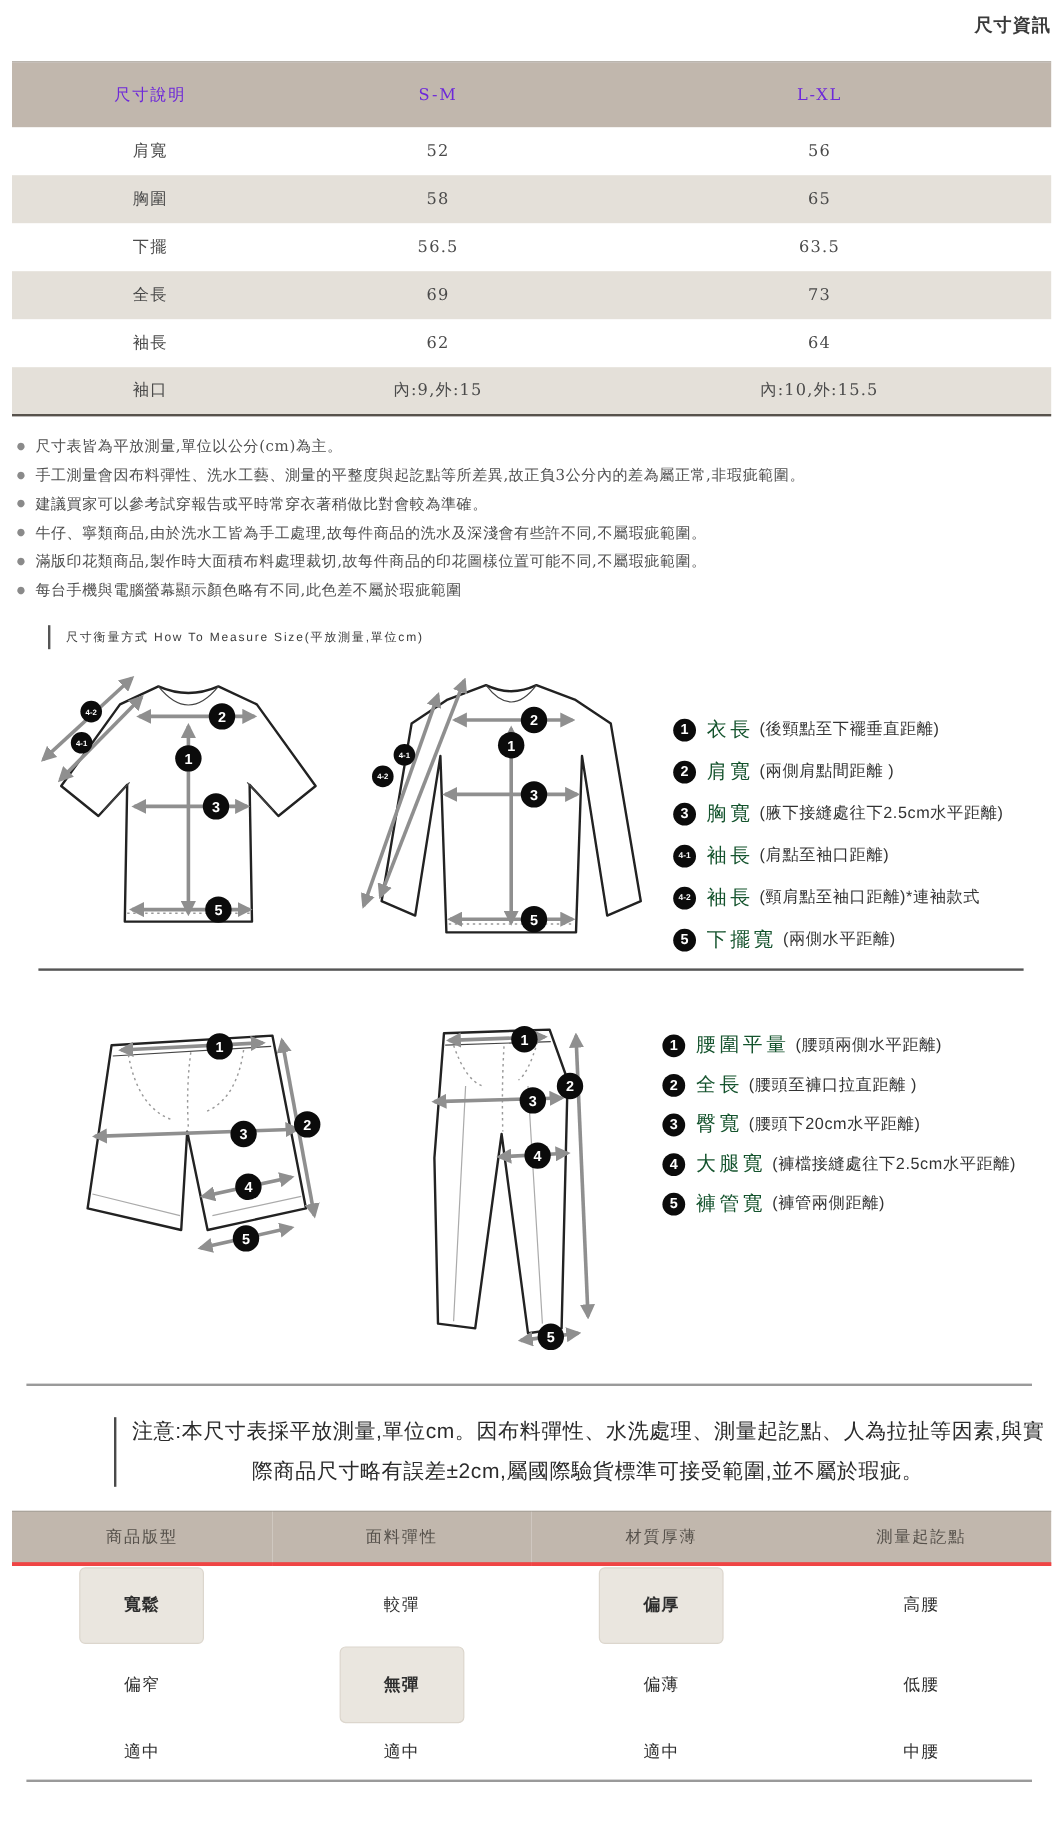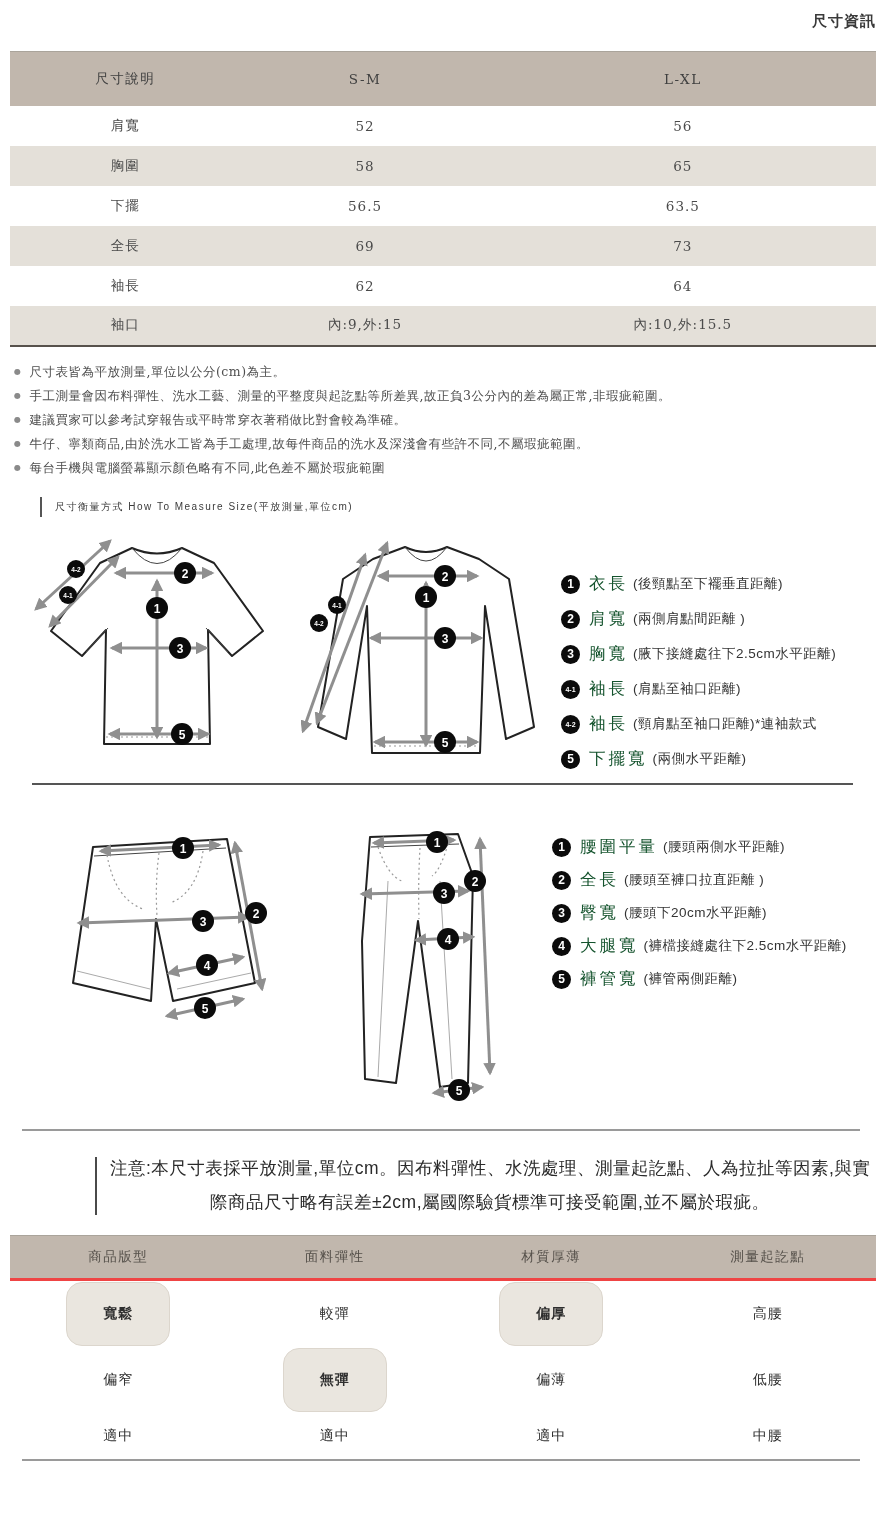--- a/index.html
+++ b/index.html
@@ -7,21 +7,21 @@
   body { width:886px; min-height:1519px; font-family:"Liberation Sans","DejaVu Sans",sans-serif; color:#333; overflow-x:hidden; }
   .wrap { padding:10px 10px 0 10px; }
 
   
   .page-title { font-size:15px; font-weight:700; color:#3a3a3a; letter-spacing:1px; margin:2px 0 0 2px;text-align:right; }
 
   
   table.size-table { width:100%; border-collapse:collapse; margin-top:20px;
     font-family:"DejaVu Serif","Liberation Serif",serif; border-bottom:2px solid #57524c; }
   table.size-table th { background:#c1b7ad; height:54px; font-weight:400; font-size:13.5px;
-    color:#404040; letter-spacing:1.5px; border-top:1px solid #aaa49b; }
+    color:#6d28d9; letter-spacing:1.5px; border-top:1px solid #aaa49b; }
   table.size-table td { height:40px; text-align:center; font-size:13.5px; color:#4a4a4a; letter-spacing:1px; }
   table.size-table tbody tr:nth-child(even) { background:#e4e0d9; }
   .col-label { width:26.6%; } .col-sm { width:28.8%; } .col-lxl { width:44.6%; }
 
   
   ul.notes { list-style:none; margin:13px 0 0 4px; padding:0; }
   ul.notes li { font-family:"DejaVu Serif","Liberation Serif",serif; font-size:12.5px; color:#4f4f4f;
     line-height:24px; letter-spacing:.5px; }
   ul.notes li .dot { color:#8a8a8a; font-size:8px; vertical-align:2px; margin-right:8px; }
 
@@ -65,21 +65,21 @@
   .notice-text { margin:0 0 0 13px; width:772px; font-size:17.5px; font-weight:500; color:#2b2b2b;
     line-height:34px; letter-spacing:.5px; padding-left:100px; text-indent:-100px; }
 
   
   table.attr-table { width:100%; border-collapse:collapse; margin-top:16px;
     font-family:"DejaVu Serif","Liberation Serif",serif; }
   table.attr-table th { background:#c1b7ad; height:44px; font-weight:400; font-size:13.5px;
     color:#55504a; letter-spacing:1.5px; border-top:1px solid #aaa49b; border-bottom:3px solid #ef4444; width:25%; }
   table.attr-table td { height:46px; text-align:center; font-size:14px; color:#2e2e2e; letter-spacing:1px; }
   .chip { display:inline-block; min-width:104px; padding:22px 0; background:#eae6df;
-    border:1px solid #dcd6cd; border-radius:16px; font-weight:700; }
+    border:1px solid #dcd6cd; border-radius:5px; font-weight:700; }
 </style>
 </head>
 <body>
 
 <div class="wrap">
 
   <div class="page-title">尺寸資訊</div>
 
   <table class="size-table">
     <thead>
@@ -121,20 +121,21 @@
         <td>內:10,外:15.5</td>
       </tr>
     </tbody>
   </table>
 
   <ul class="notes">
     <li><span class="dot">●</span><span>尺寸表皆為平放測量,單位以公分(cm)為主。</span></li>
     <li><span class="dot">●</span><span>手工測量會因布料彈性、洗水工藝、測量的平整度與起訖點等所差異,故正負3公分內的差為屬正常,非瑕疵範圍。</span></li>
     <li><span class="dot">●</span><span>建議買家可以參考試穿報告或平時常穿衣著稍做比對會較為準確。</span></li>
     <li><span class="dot">●</span><span>牛仔、寧類商品,由於洗水工皆為手工處理,故每件商品的洗水及深淺會有些許不同,不屬瑕疵範圍。</span></li>
+    <li><span class="dot">●</span><span>滿版印花類商品,製作時大面積布料處理裁切,故每件商品的印花圖樣位置可能不同,不屬瑕疵範圍。</span></li>
     <li><span class="dot">●</span><span>每台手機與電腦螢幕顯示顏色略有不同,此色差不屬於瑕疵範圍</span></li>
   </ul>
 
   <div class="section-header">
     <div class="vbar"></div>
     <div class="txt">尺寸衡量方式 How To Measure Size(平放測量,單位cm)</div>
   </div>
 
   <div class="diagram-row tops">
 

